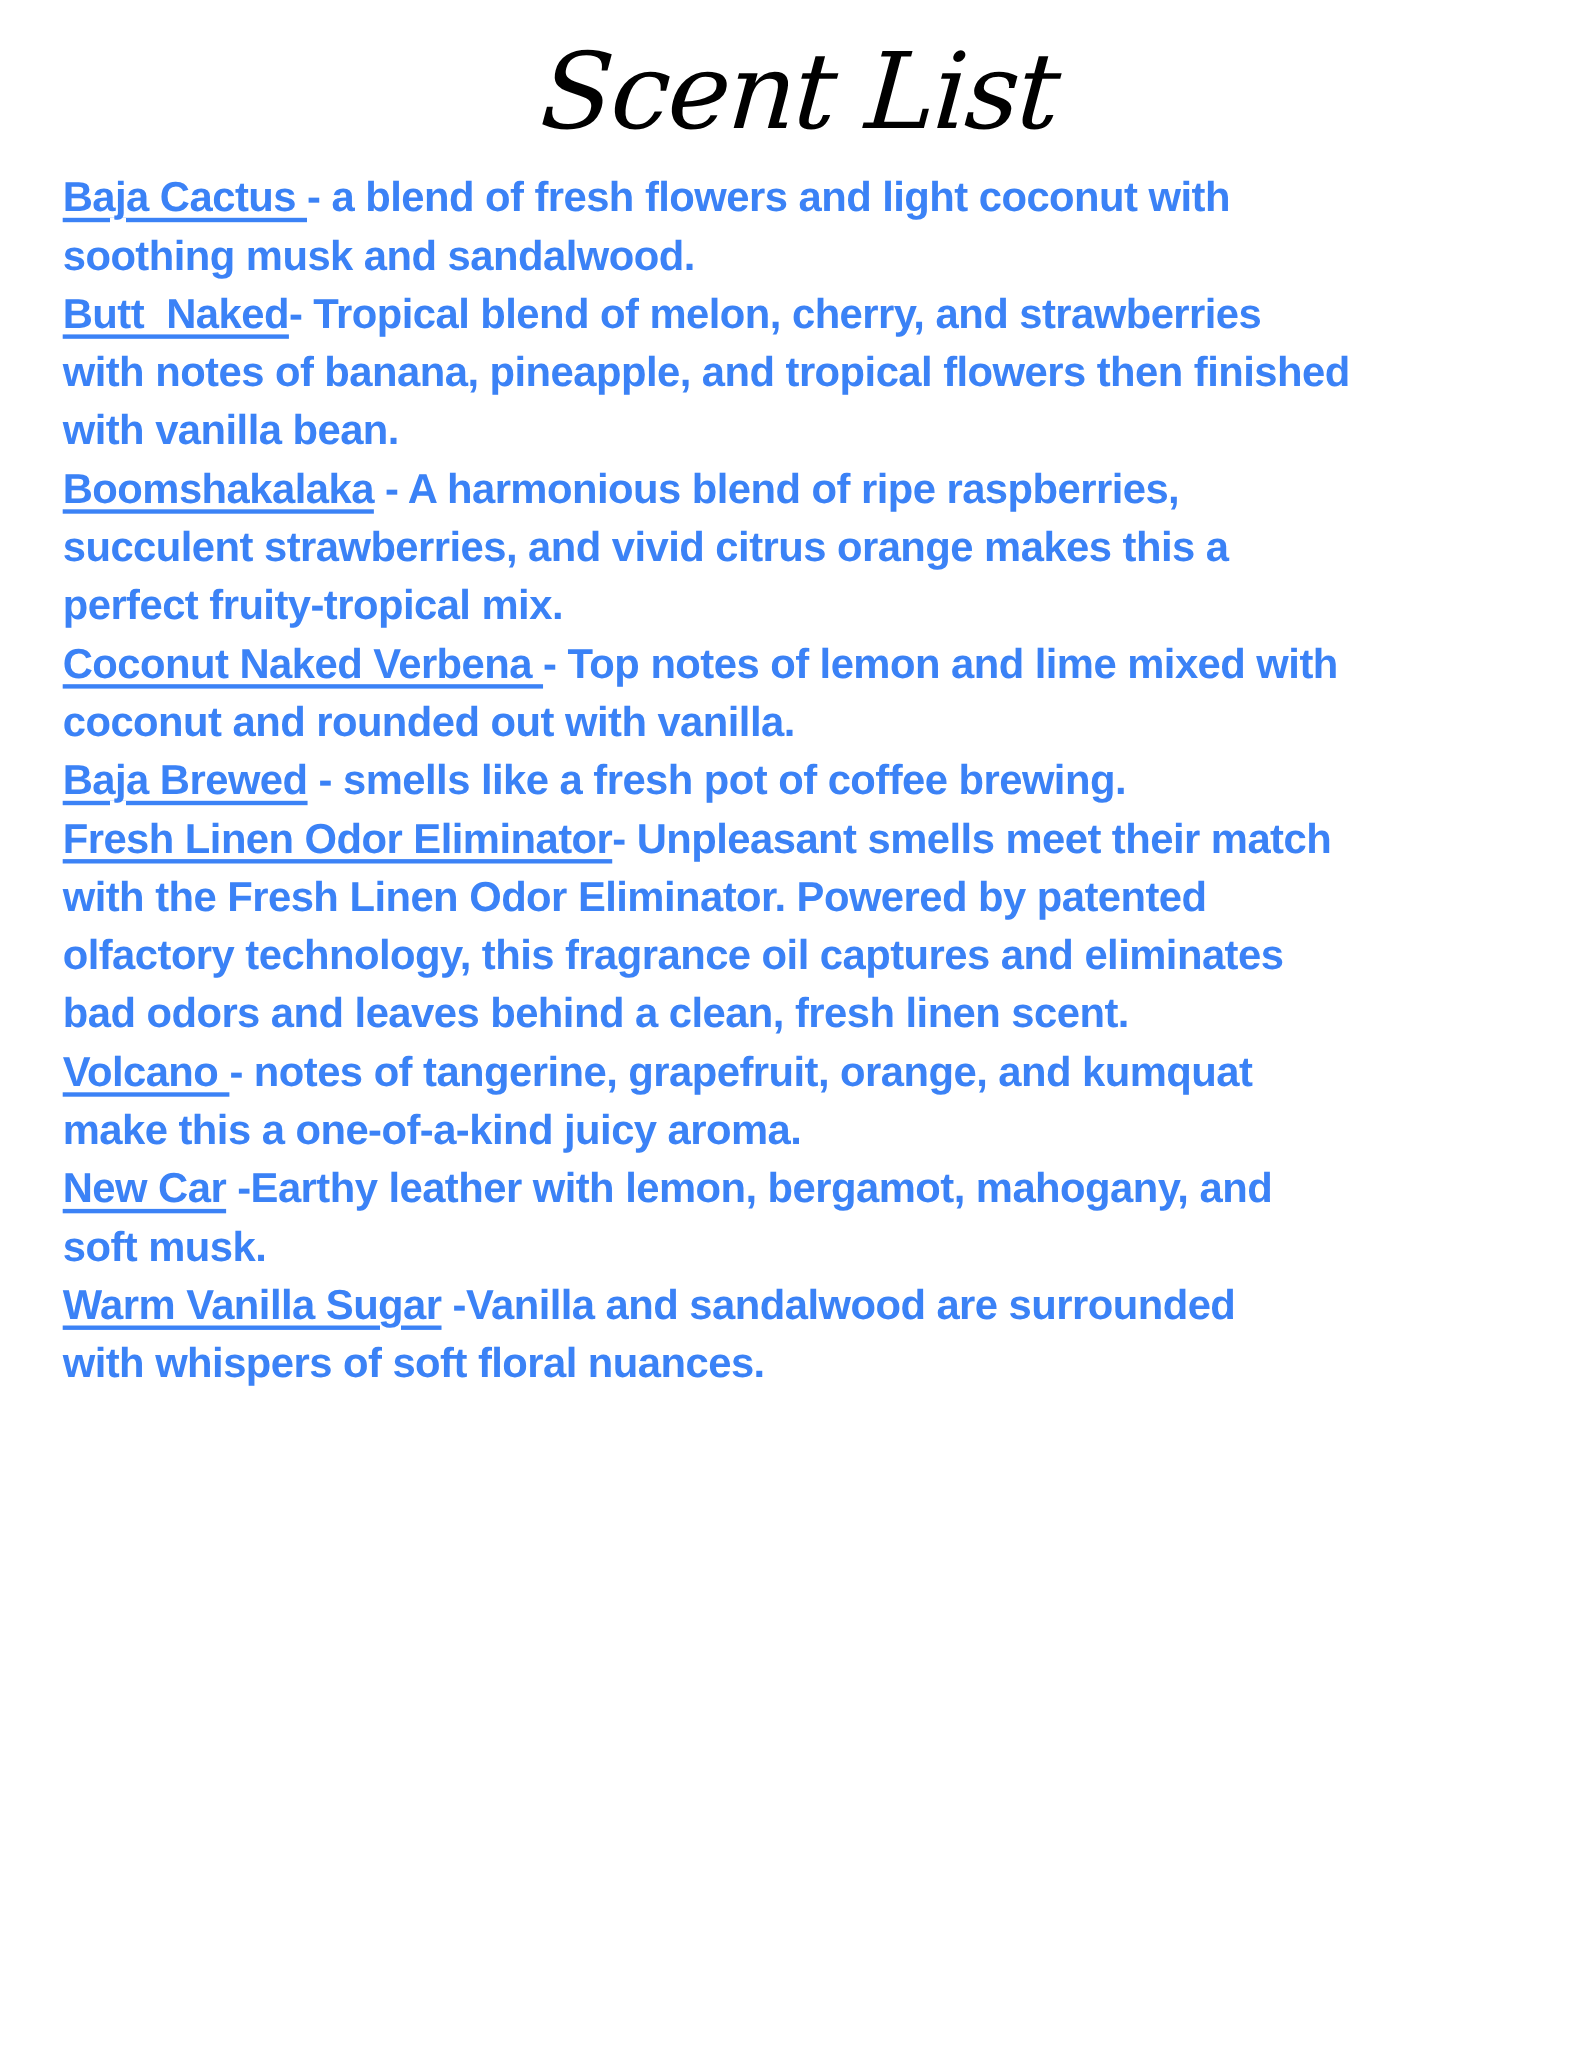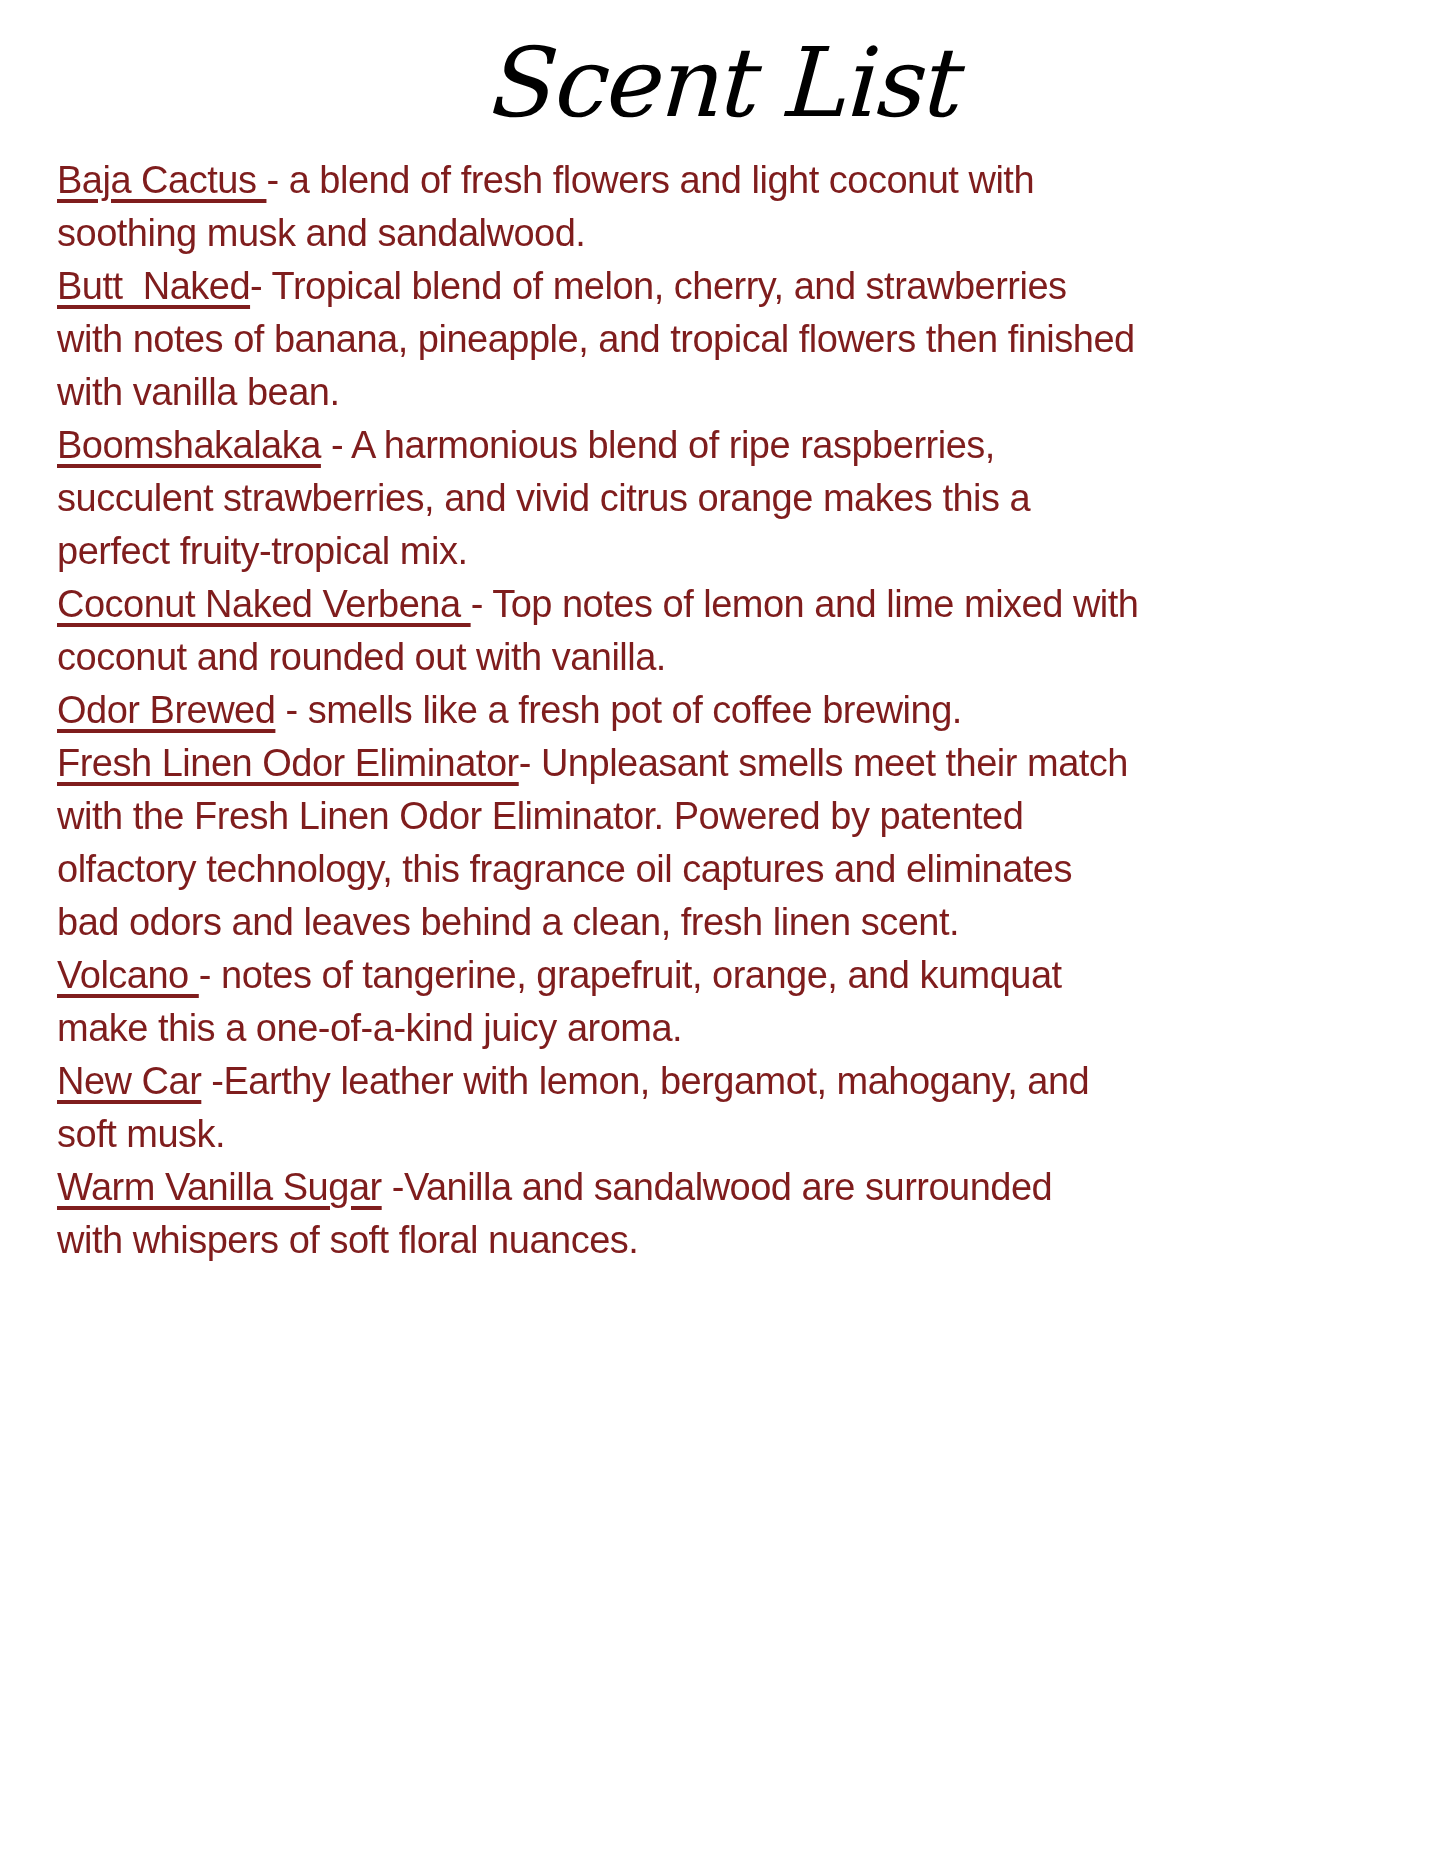--- a/index.html
+++ b/index.html
@@ -27,25 +27,25 @@
     font-size: 96px;
     line-height: 1.15;
     text-align: center;
     margin: 0 0 16px 0;
     letter-spacing: -2px;
     transform: skewX(-4deg);
     color: #000000;
   }
   .scent-list {
     font-family: "Liberation Sans", sans-serif;
-    font-weight: normal;
+    font-weight: bold;
     font-size: 38px;
     line-height: 53px;
     letter-spacing: -0.5px;
-    color: #7f1d1d;
+    color: #3b82f6;
     white-space: pre-line;
   }
   .scent {
     margin: 0;
     padding: 0;
   }
   .scent-name {
     text-decoration: underline;
     text-decoration-thickness: 4px;
     text-underline-offset: 6px;
@@ -55,20 +55,20 @@
 <body>
 
 <div class="page">
   <h1 class="title">Scent List</h1>
   <div class="scent-list"><p class="scent"><span class="scent-name">Baja Cactus </span><span>- a blend of fresh flowers and light coconut with
 soothing musk and sandalwood.</span></p><p class="scent"><span class="scent-name">Butt&nbsp; Naked</span><span>- Tropical blend of melon, cherry, and strawberries
 with notes of banana, pineapple, and tropical flowers then finished
 with vanilla bean.</span></p><p class="scent"><span class="scent-name">Boomshakalaka</span><span> - A harmonious blend of ripe raspberries,
 succulent strawberries, and vivid citrus orange makes this a
 perfect fruity-tropical mix.</span></p><p class="scent"><span class="scent-name">Coconut Naked Verbena </span><span>- Top notes of lemon and lime mixed with
-coconut and rounded out with vanilla.</span></p><p class="scent"><span class="scent-name">Odor Brewed</span><span> - smells like a fresh pot of coffee brewing.</span></p><p class="scent"><span class="scent-name">Fresh Linen Odor Eliminator</span><span>- Unpleasant smells meet their match
+coconut and rounded out with vanilla.</span></p><p class="scent"><span class="scent-name">Baja Brewed</span><span> - smells like a fresh pot of coffee brewing.</span></p><p class="scent"><span class="scent-name">Fresh Linen Odor Eliminator</span><span>- Unpleasant smells meet their match
 with the Fresh Linen Odor Eliminator. Powered by patented
 olfactory technology, this fragrance oil captures and eliminates
 bad odors and leaves behind a clean, fresh linen scent.</span></p><p class="scent"><span class="scent-name">Volcano </span><span>- notes of tangerine, grapefruit, orange, and kumquat
 make this a one-of-a-kind juicy aroma.</span></p><p class="scent"><span class="scent-name">New Car</span><span> -Earthy leather with lemon, bergamot, mahogany, and
 soft musk.</span></p><p class="scent"><span class="scent-name">Warm Vanilla Sugar</span><span> -Vanilla and sandalwood are surrounded
 with whispers of soft floral nuances.</span></p></div>
 </div>
 
 </body></html>

